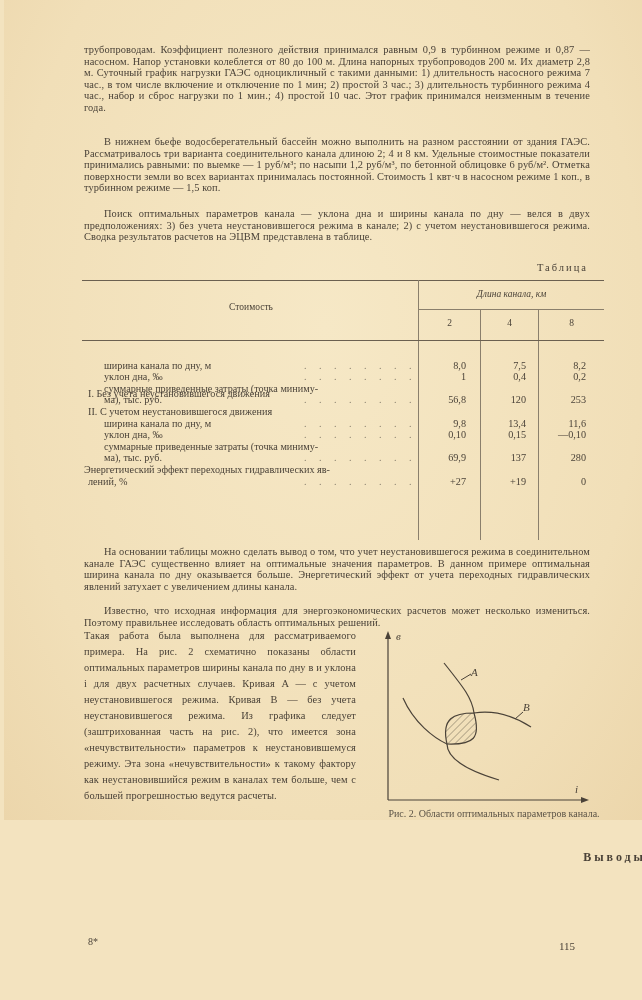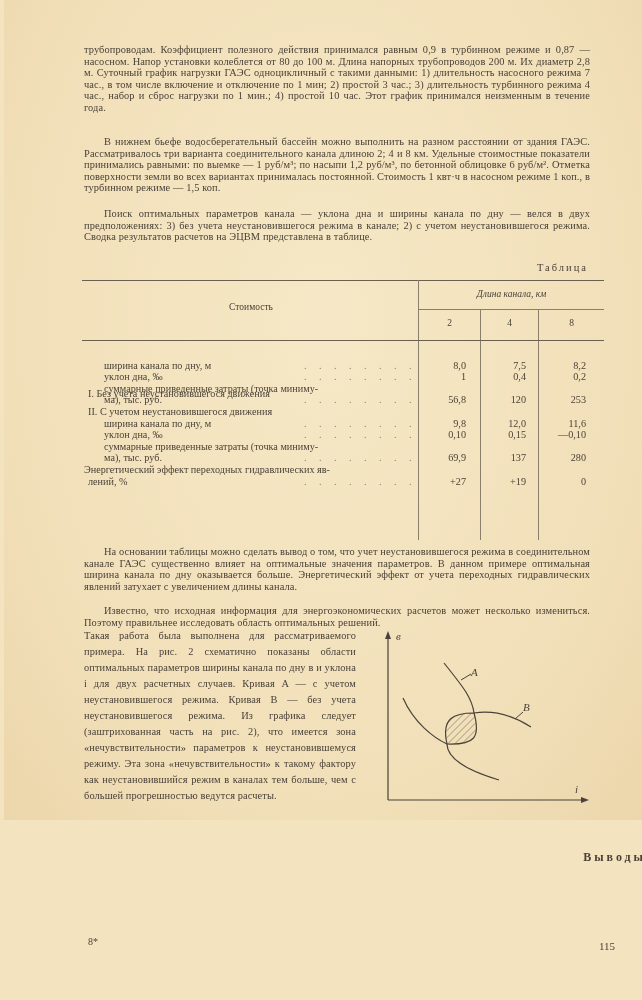--- a/index.html
+++ b/index.html
@@ -15,21 +15,21 @@
   .th{position:absolute;font-size:9.5px;text-align:center;}
   .row{position:absolute;left:80px;width:520px;font-size:10.2px;line-height:11.5px;}
   .lbl{position:absolute;white-space:nowrap;overflow:hidden;}
   .val{position:absolute;text-align:right;font-size:10.2px;}
   .dots{color:#8a8070;letter-spacing:5px;}
   .fig{position:absolute;left:375px;top:628px;width:225px;height:180px;}
   .figcap{position:absolute;left:380px;top:808px;width:220px;text-align:center;font-size:10px;line-height:12px;color:#5b5346;}
   .heading{position:absolute;left:0;width:642px;top:850px;text-align:right;font-size:12px;font-weight:bold;letter-spacing:3px;}
   .big{position:absolute;left:80px;width:512px;top:874px;font-size:13.6px;line-height:15.5px;text-align:justify;}
   .foot-l{position:absolute;left:84px;top:936px;font-size:10px;}
-  .foot-r{position:absolute;left:555px;top:940px;font-size:11px;margin-left:40px;}
+  .foot-r{position:absolute;left:555px;top:940px;font-size:11px;}
 </style>
 </head>
 <body>
 
 <div class="page">
 
   <div class="p" style="top:44px">трубопроводам. Коэффициент полезного действия принимался равным 0,9 в турбинном режиме и 0,87 — насосном. Напор установки колеблется от 80 до 100 м. Длина напорных трубопроводов 200 м. Их диаметр 2,8 м. Суточный график нагрузки ГАЭС одноцикличный с такими данными: 1) длительность насосного режима 7 час., в том числе включение и отключение по 1 мин; 2) простой 3 час.; 3) длительность турбинного режима 4 час., набор и сброс нагрузки по 1 мин.; 4) простой 10 час. Этот график принимался неизменным в течение года.</div>
   <div class="p" style="top:136px;text-indent:20px">В нижнем бьефе водосберегательный бассейн можно выполнить на разном расстоянии от здания ГАЭС. Рассматривалось три варианта соединительного канала длиною 2; 4 и 8 км. Удельные стоимостные показатели принимались равными: по выемке — 1 руб/м³; по насыпи 1,2 руб/м³, по бетонной облицовке 6 руб/м². Отметка поверхности земли во всех вариантах принималась постоянной. Стоимость 1 квт·ч в насосном режиме 1 коп., в турбинном режиме — 1,5 коп.</div>
   <div class="p" style="top:208px;text-indent:20px">Поиск оптимальных параметров канала — уклона дна и ширины канала по дну — велся в двух предположениях: 3) без учета неустановившегося режима в канале; 2) с учетом неустановившегося режима. Сводка результатов расчетов на ЭЦВМ представлена в таблице.</div>
 
@@ -70,21 +70,21 @@
       <div class="val" style="left: 412px; width: 50px; top: 394.4px;">56,8</div>
       <div class="val" style="left: 472px; width: 50px; top: 394.4px;">120</div>
       <div class="val" style="left: 532px; width: 50px; top: 394.4px;">253</div>
       <div class="lbl row" style="position: absolute; left: 84px; top: 406px; width: 326px; font-size: 10.2px;">II. С учетом неустановившегося движения</div>
       <div class="val" style="left: 412px; width: 50px; top: 406px;"></div>
       <div class="val" style="left: 472px; width: 50px; top: 406px;"></div>
       <div class="val" style="left: 532px; width: 50px; top: 406px;"></div>
       <div class="lbl row" style="position: absolute; left: 100px; top: 417.6px; width: 310px; font-size: 10.2px;">ширина канала по дну, м</div>
       <div class="dots" style="position: absolute; left: 300px; top: 417.6px; width: 110px; overflow: hidden; white-space: nowrap; font-size: 10px;">. . . . . . . . . .</div>
       <div class="val" style="left: 412px; width: 50px; top: 417.6px;">9,8</div>
-      <div class="val" style="left: 472px; width: 50px; top: 417.6px;">12,0</div>
+      <div class="val" style="left: 472px; width: 50px; top: 417.6px;">13,4</div>
       <div class="val" style="left: 532px; width: 50px; top: 417.6px;">11,6</div>
       <div class="lbl row" style="position: absolute; left: 100px; top: 429.2px; width: 310px; font-size: 10.2px;">уклон дна, ‰</div>
       <div class="dots" style="position: absolute; left: 300px; top: 429.2px; width: 110px; overflow: hidden; white-space: nowrap; font-size: 10px;">. . . . . . . . . .</div>
       <div class="val" style="left: 412px; width: 50px; top: 429.2px;">0,10</div>
       <div class="val" style="left: 472px; width: 50px; top: 429.2px; text-align: right;">0,15</div>
       <div class="val" style="left: 532px; width: 50px; top: 429.2px;">—0,10</div>
       <div class="lbl row" style="position: absolute; left: 100px; top: 440.8px; width: 310px; font-size: 10.2px;">суммарные приведенные затраты (точка миниму-</div>
       <div class="val" style="left: 412px; width: 50px; top: 440.8px;"></div>
       <div class="val" style="left: 472px; width: 50px; top: 440.8px;"></div>
       <div class="val" style="left: 532px; width: 50px; top: 440.8px;"></div>
@@ -125,18 +125,19 @@
       <path d="M 24 70 C 35 95, 55 110, 68 116" fill="none" stroke="#4a4238" stroke-width="1.2"></path>
       <path d="M 95 85 C 115 82, 135 88, 152 99" fill="none" stroke="#4a4238" stroke-width="1.2"></path>
       <line x1="82" y1="52" x2="92" y2="46" stroke="#4a4238" stroke-width="1"></line>
       <line x1="136" y1="91" x2="144" y2="84" stroke="#4a4238" stroke-width="1"></line>
     </svg>
     <span style="position:absolute;left:17px;top:2px;font-style:italic;font-size:11px">в</span>
     <span style="position:absolute;left:196px;top:155px;font-style:italic;font-size:11px">i</span>
     <span style="position:absolute;left:92px;top:38px;font-style:italic;font-size:11px">A</span>
     <span style="position:absolute;left:144px;top:73px;font-style:italic;font-size:11px">B</span>
   </div>
+  <div class="figcap">Рис. 2. Области оптимальных параметров канала.</div>
 
   <div class="heading">Выводы</div>
 
   <div class="foot-l">8*</div>
   <div class="foot-r">115</div>
 </div>
 
 </body></html>

